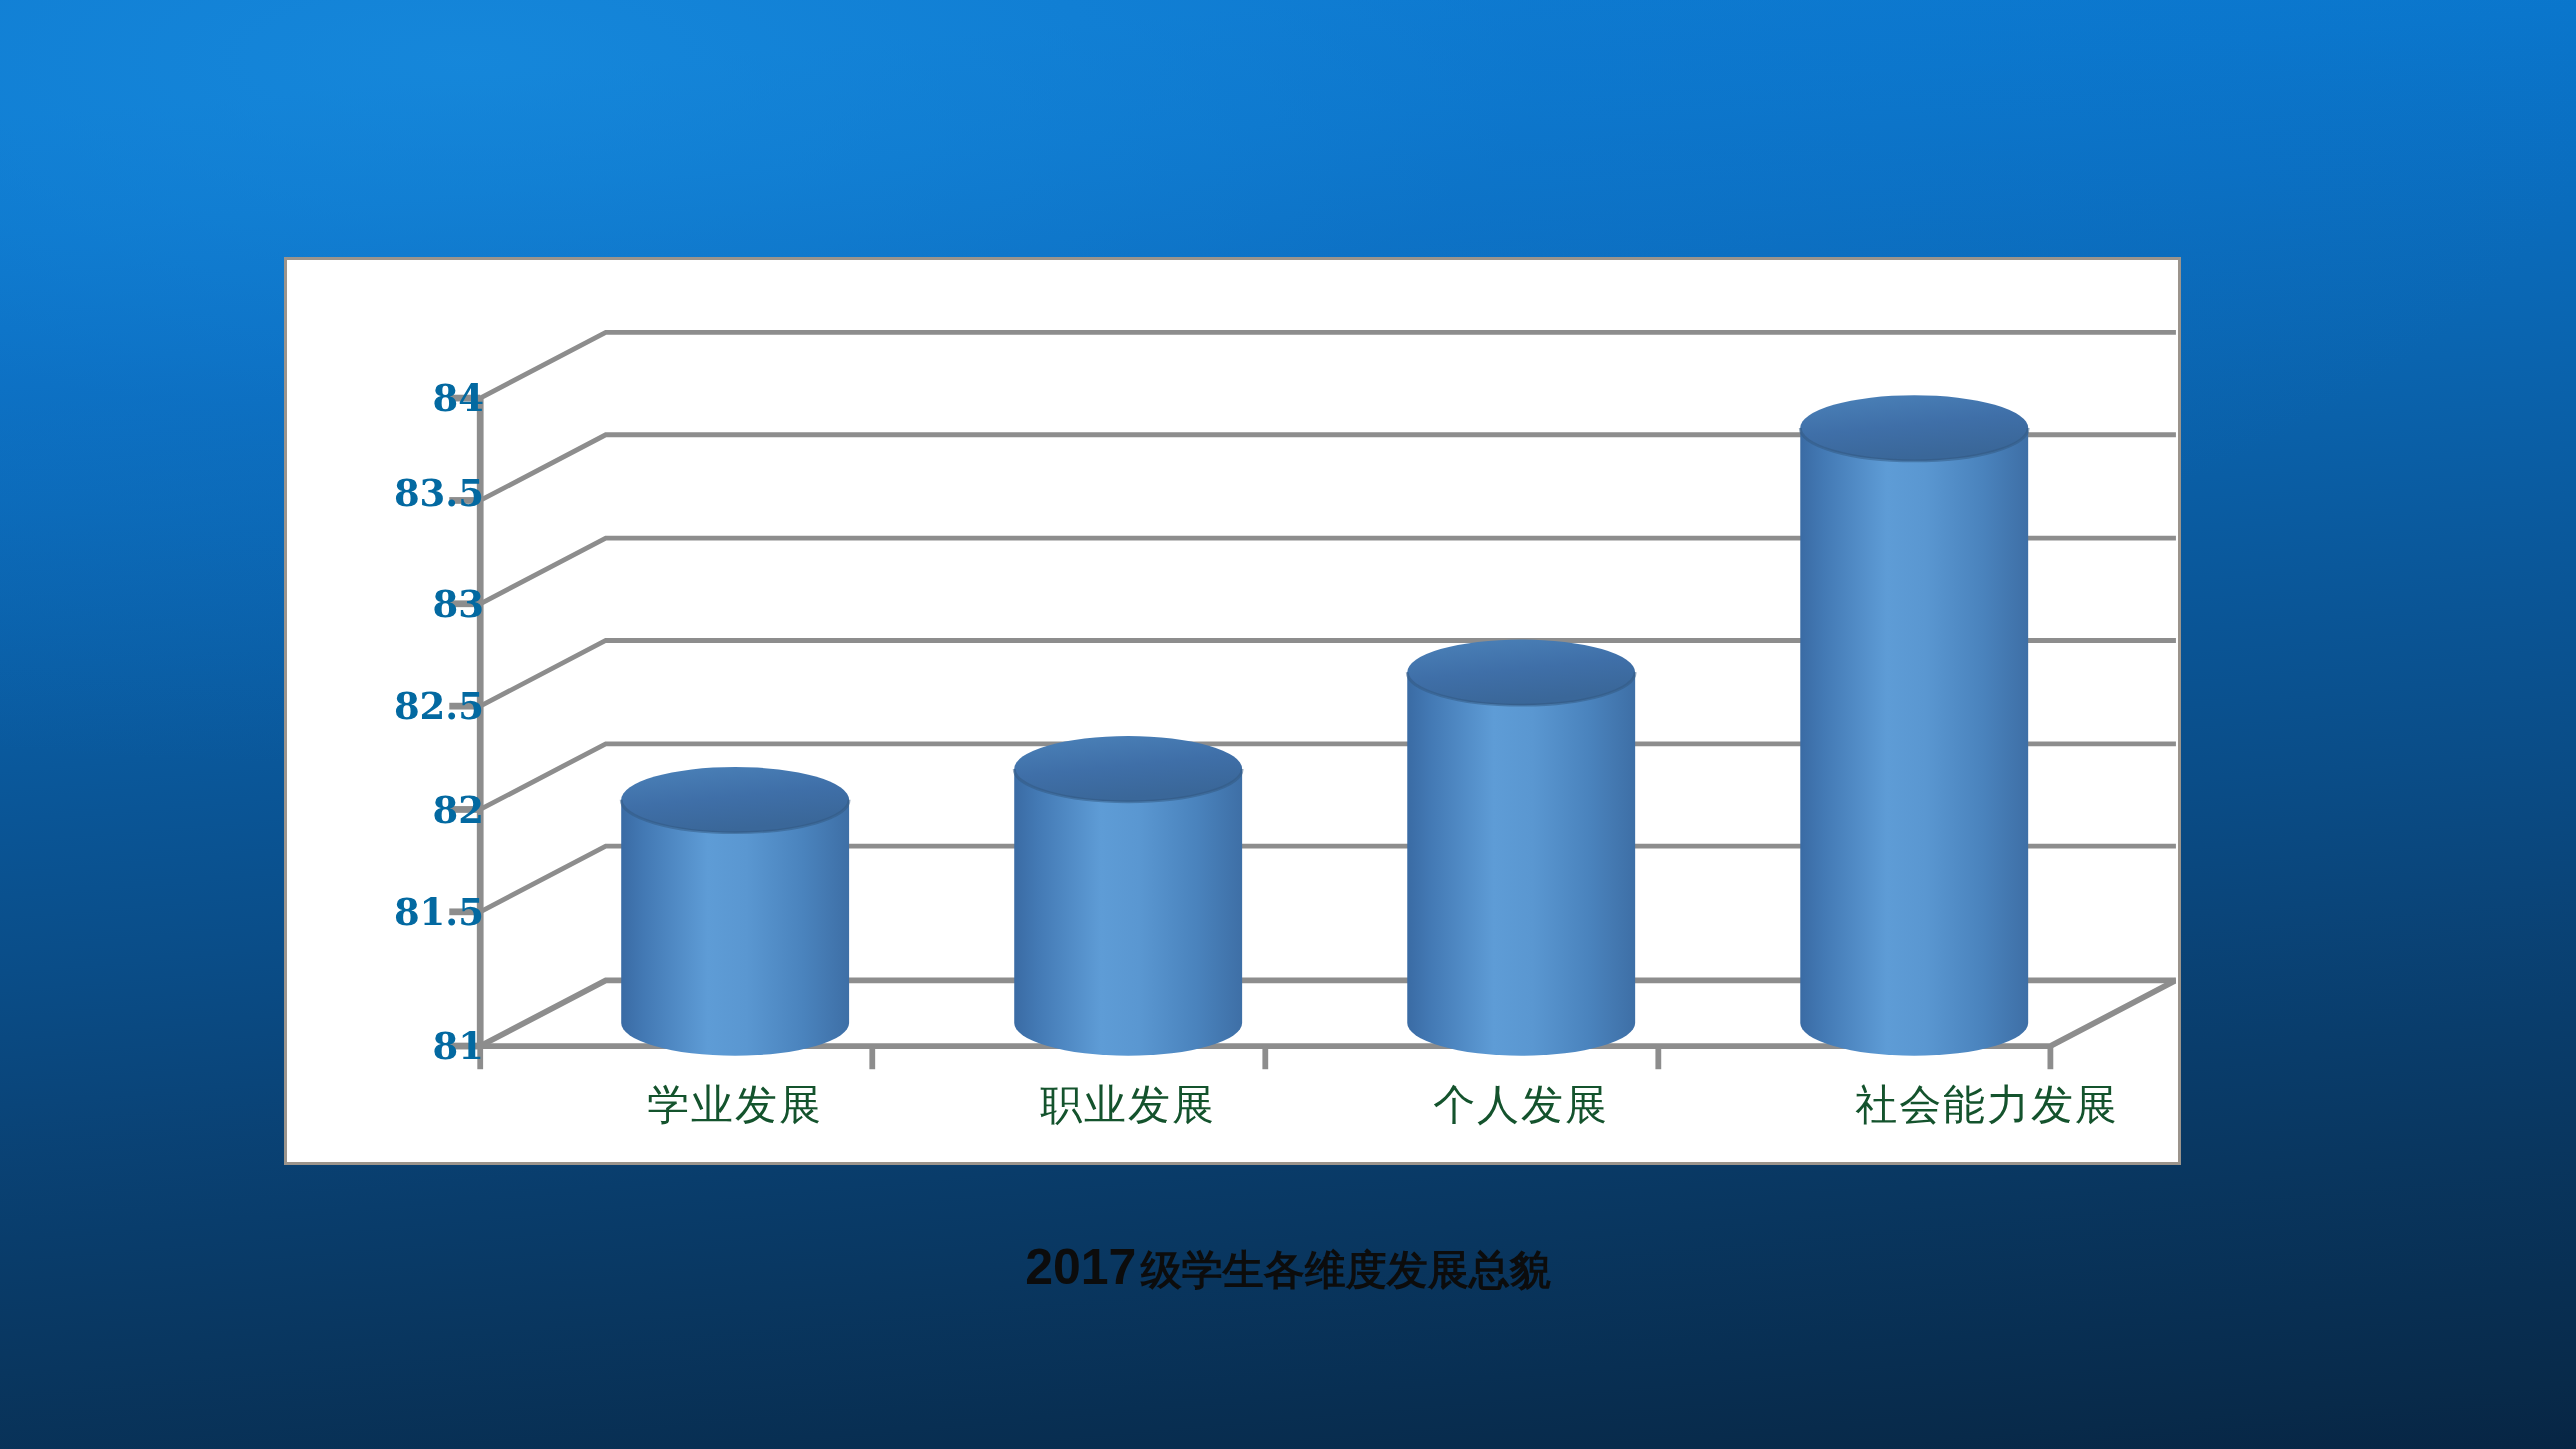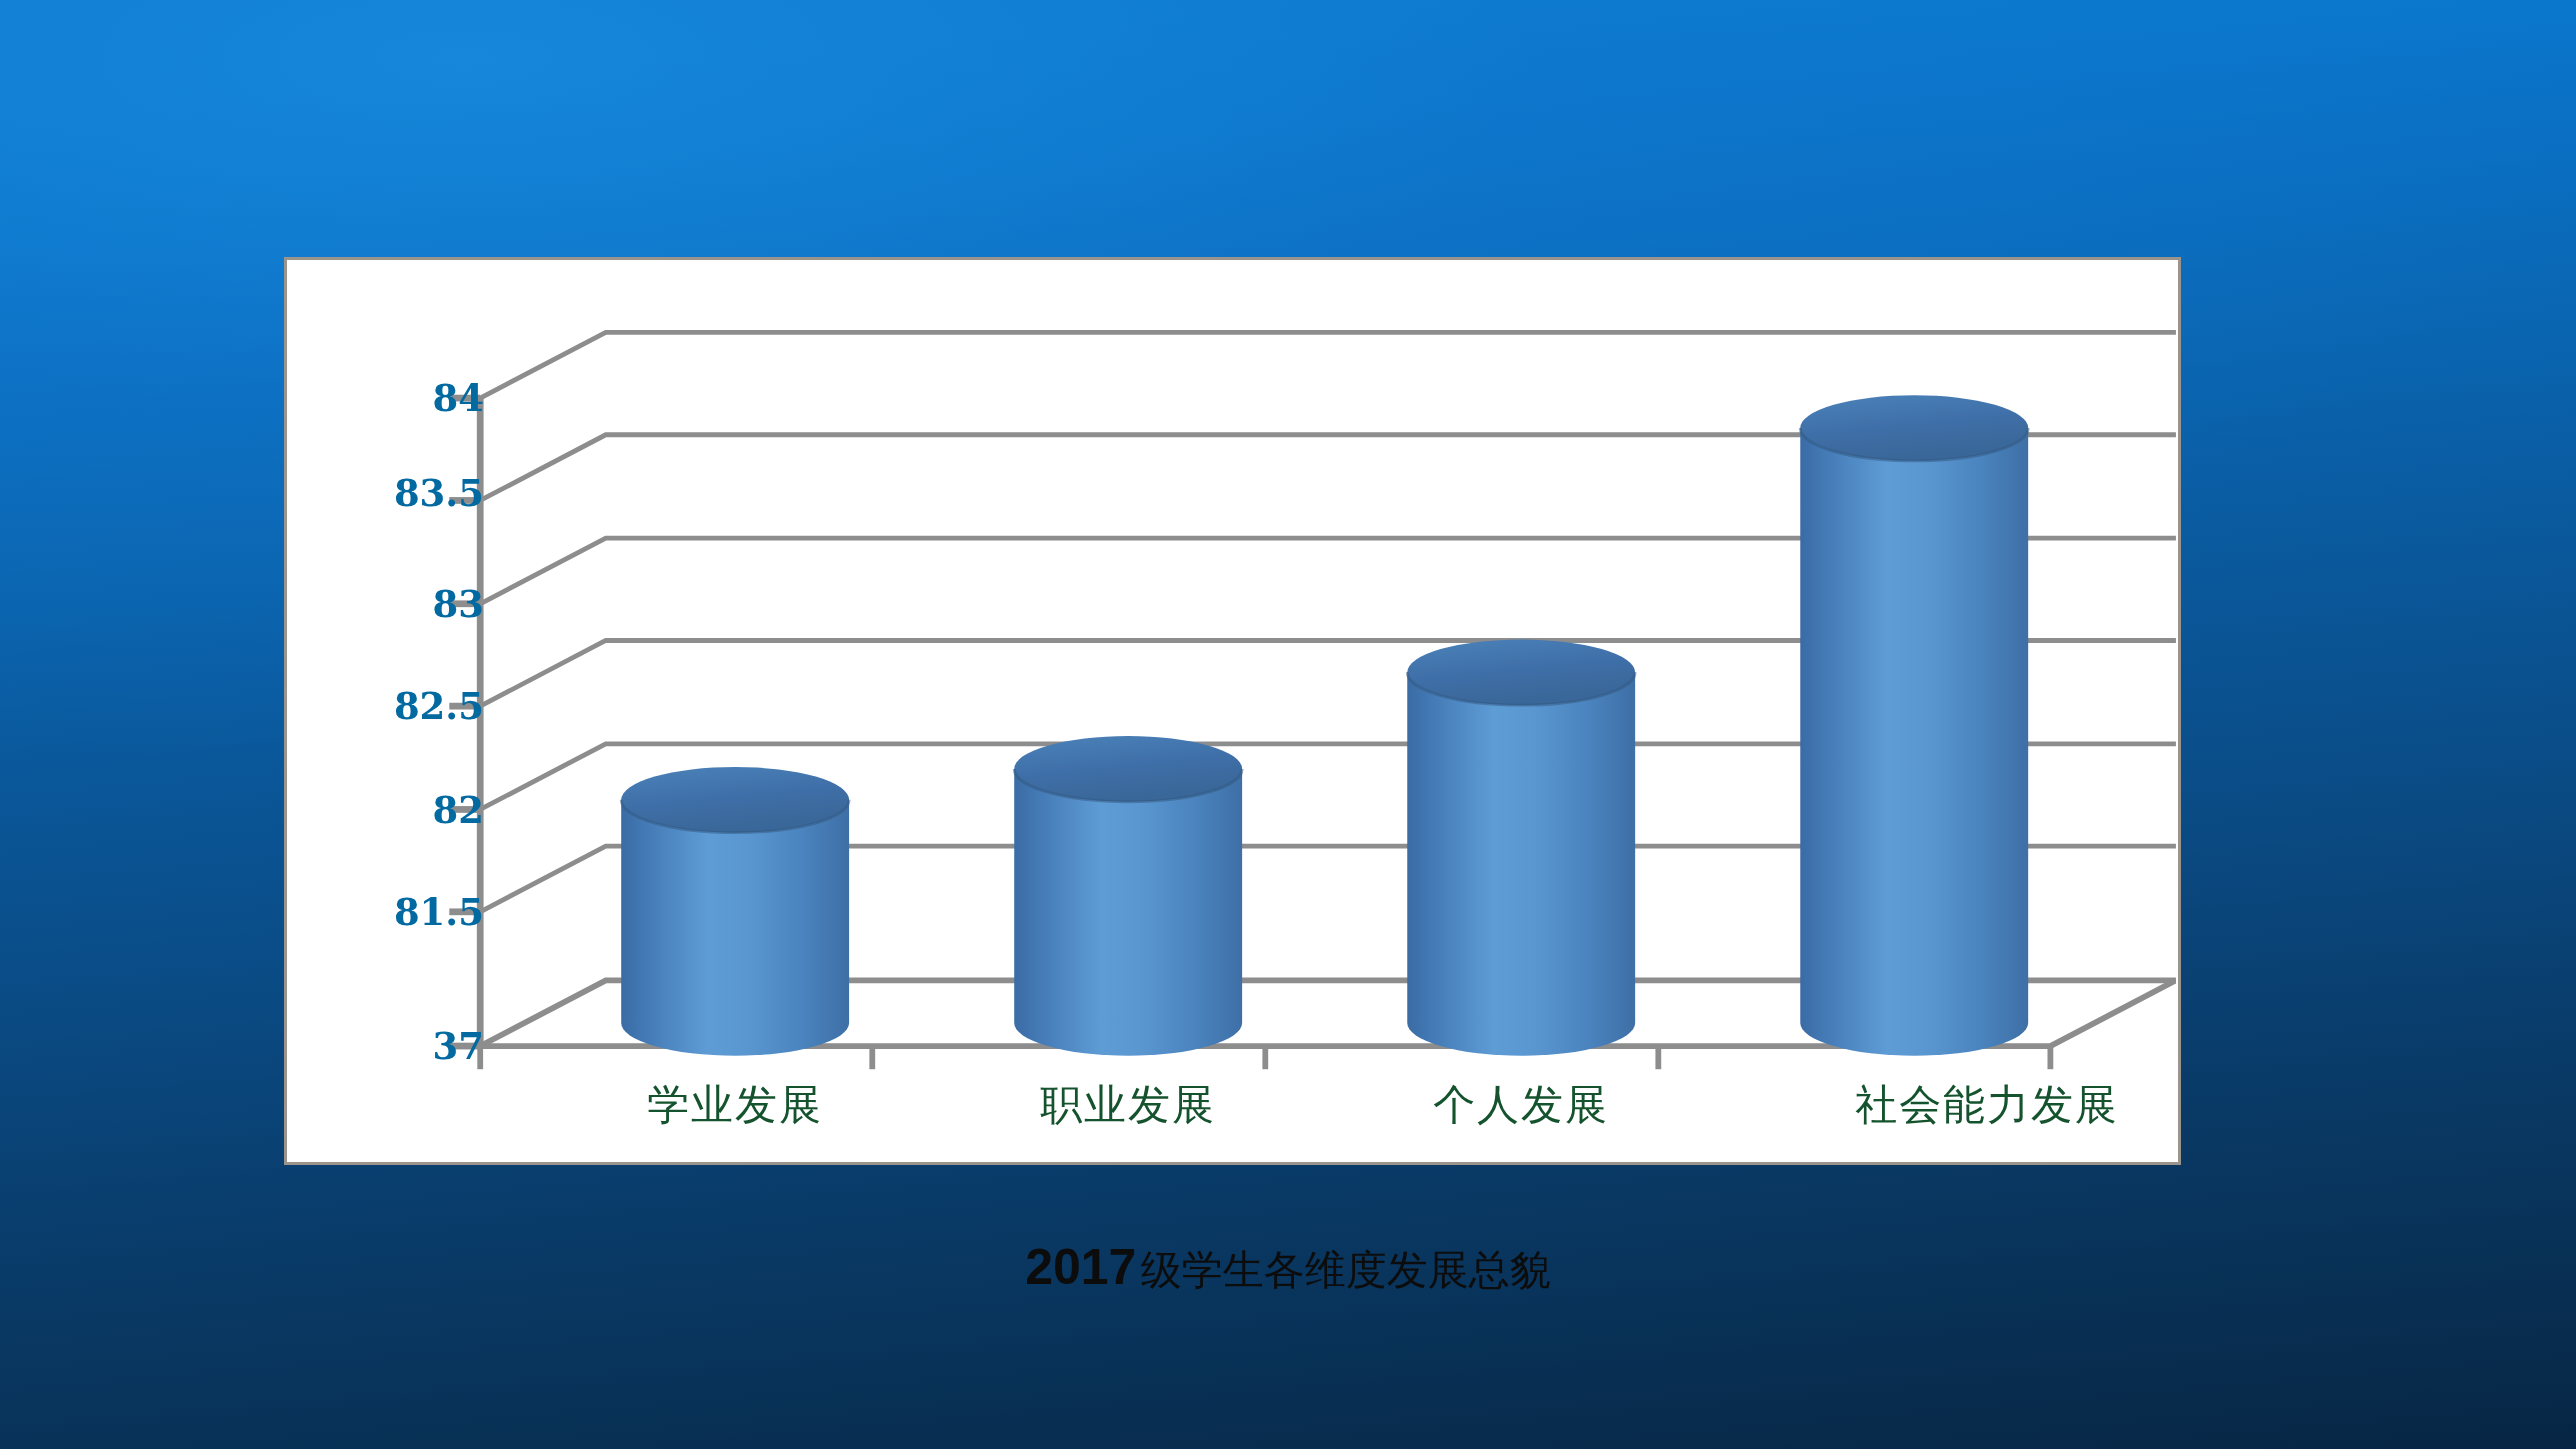--- a/index.html
+++ b/index.html
@@ -132,21 +132,21 @@
     color: #0c0c0c;
     white-space: nowrap;
   }
   #caption .cap-num {
     font-family: "Liberation Sans", sans-serif;
     font-weight: bold;
     font-size: 50px;
   }
   #caption .cap-txt {
     font-family: "DejaVu Serif", "Liberation Serif", serif;
-    font-weight: normal;
+    font-weight: bold;
     font-size: 41px;
   }
 </style>
 </head>
 <body>
 
 <div id="slide">
 
 
   <div id="chart-frame">
@@ -236,21 +236,21 @@
       </svg>
     </div>
 
     <div id="ylabels">
       <div class="ylab" style="top:138px">84</div>
       <div class="ylab" style="top:233px">83.5</div>
       <div class="ylab" style="top:344px">83</div>
       <div class="ylab" style="top:446px">82.5</div>
       <div class="ylab" style="top:550px">82</div>
       <div class="ylab" style="top:652px">81.5</div>
-      <div class="ylab" style="top:786px">37</div>
+      <div class="ylab" style="top:786px">81</div>
     </div>
 
     <div id="xlabels">
       <div class="xlab" style="left:448px;  top:817px">学业发展</div>
       <div class="xlab" style="left:841px;  top:817px">职业发展</div>
       <div class="xlab" style="left:1234px; top:817px">个人发展</div>
       <div class="xlab" style="left:1700px; top:817px">社会能力发展</div>
     </div>
 
   </div>

